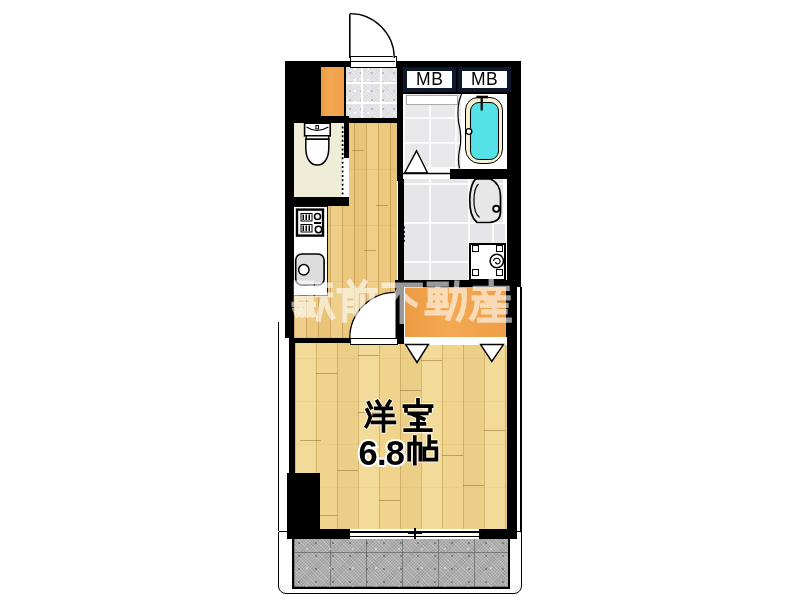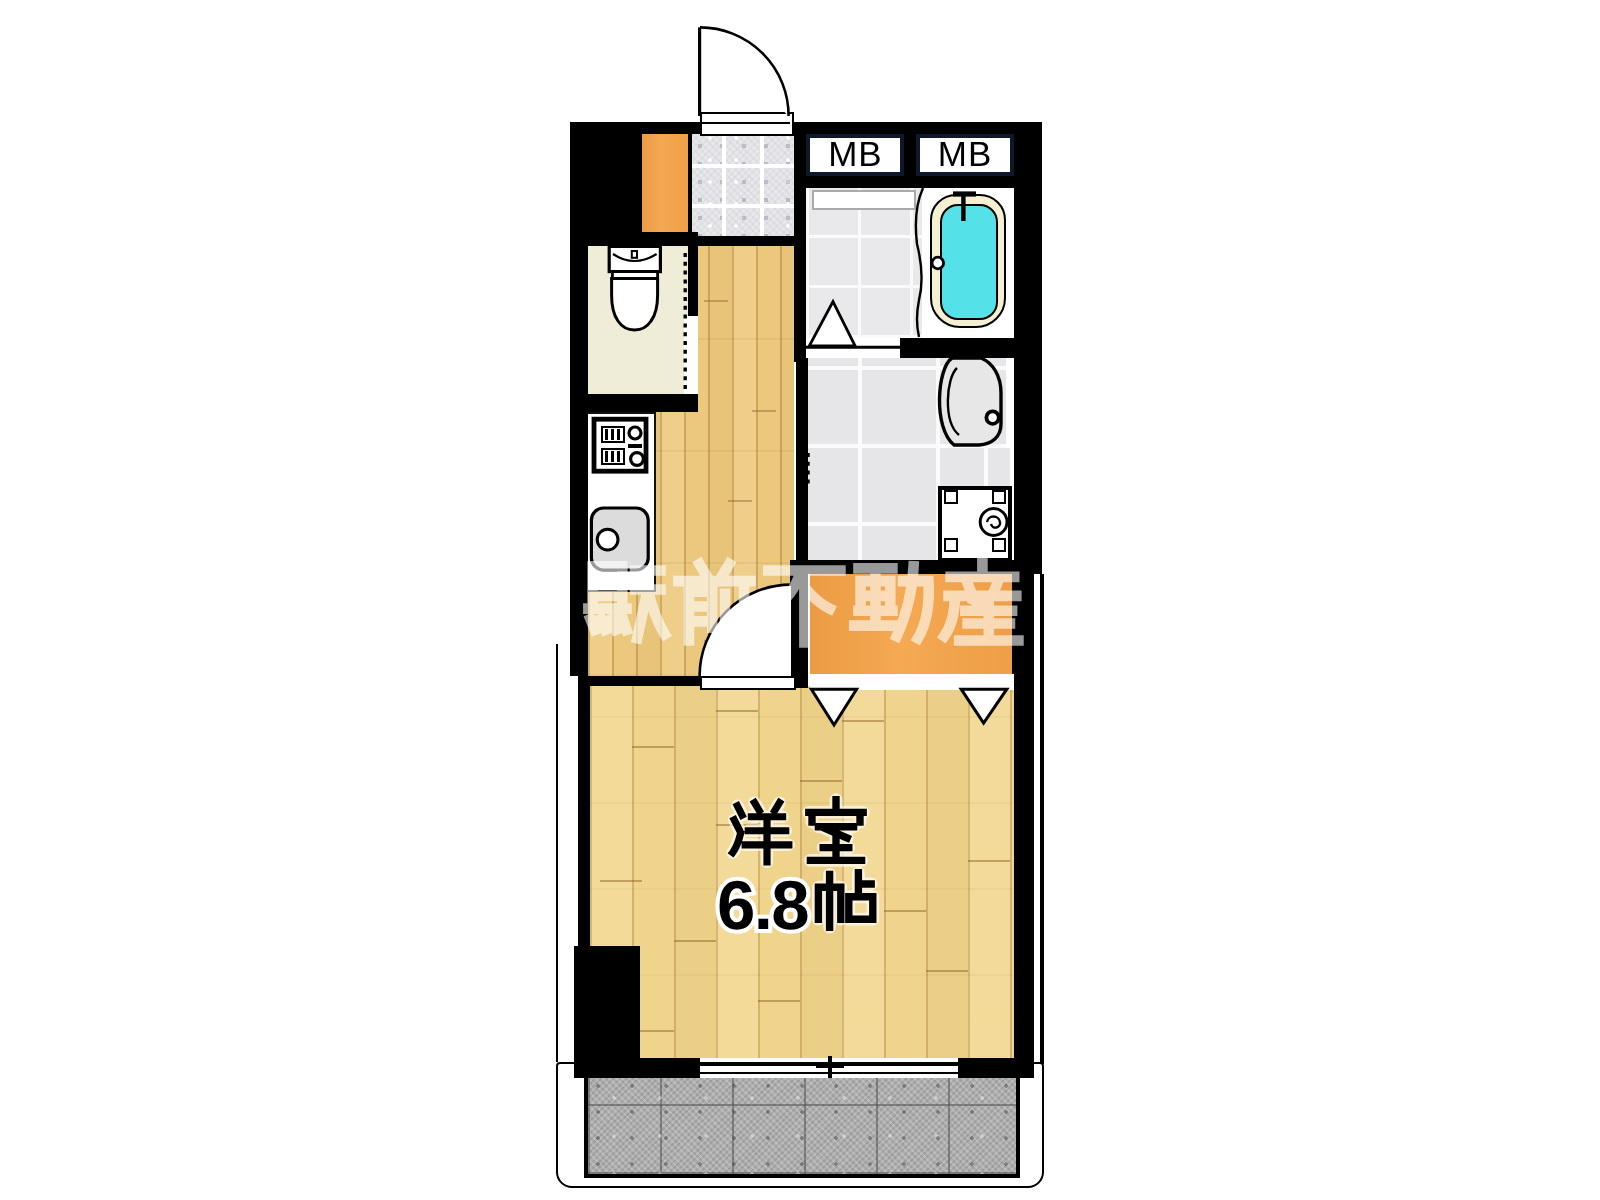--- a/index.html
+++ b/index.html
@@ -17,21 +17,21 @@
  repeating-linear-gradient(90deg, rgba(255,240,200,0.15) 0 12px, rgba(0,0,0,0) 12px 24px, rgba(170,130,50,0.06) 24px 36px),
  #ecc87e;}
 .tileB{background:
  repeating-linear-gradient(0deg, #fafafa 0 1.6px, rgba(0,0,0,0) 1.6px 25px),
  repeating-linear-gradient(90deg, #fafafa 0 1.6px, rgba(0,0,0,0) 1.6px 26px),
  #e9e9eb;}
 .tileW{background:
  repeating-linear-gradient(0deg, #fbfbfb 0 1.8px, rgba(0,0,0,0) 1.8px 39px),
  repeating-linear-gradient(90deg, #fbfbfb 0 1.8px, rgba(0,0,0,0) 1.8px 39px),
  #e6e6e8;background-position:-13px -17px;}
-.mb{position:absolute;background:#fff;border:2px solid #0f172a;color:#000;
+.mb{position:absolute;background:#fff;border:4px solid #0f172a;color:#000;
  font-size:17.5px;letter-spacing:0.5px;text-align:center;line-height:16.5px;will-change:transform;}
 </style>
 </head>
 <body>
 <div id="plan">
 
 <div class="a" style="left:277.5px;top:531px;width:242px;height:60.5px;border:1.6px solid #000;border-radius:2px 2px 8px 8px;background:#fff;"></div>
 
 <div class="a" style="left:291.5px;top:537px;width:214px;height:48px;border:2px solid #000;background-color:#aeaeae;background-image:
  radial-gradient(circle 1px at 5px 4px, rgba(60,60,60,0.42) 97%, rgba(0,0,0,0) 100%),

